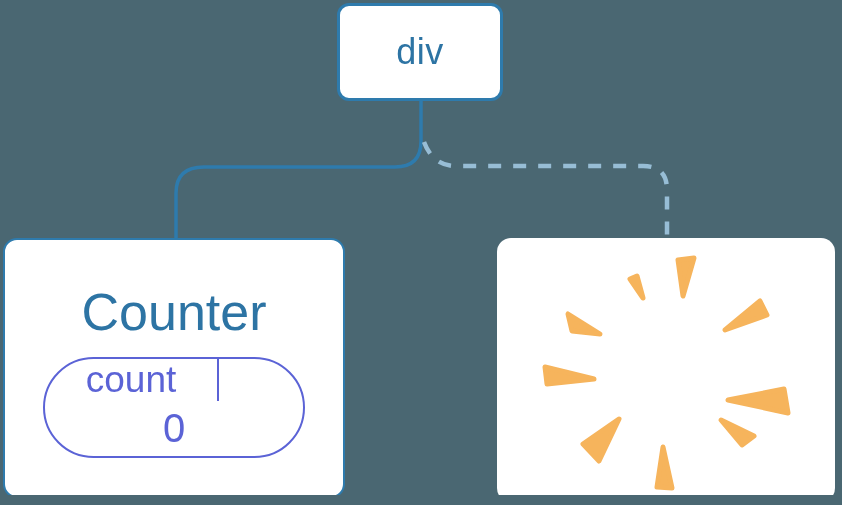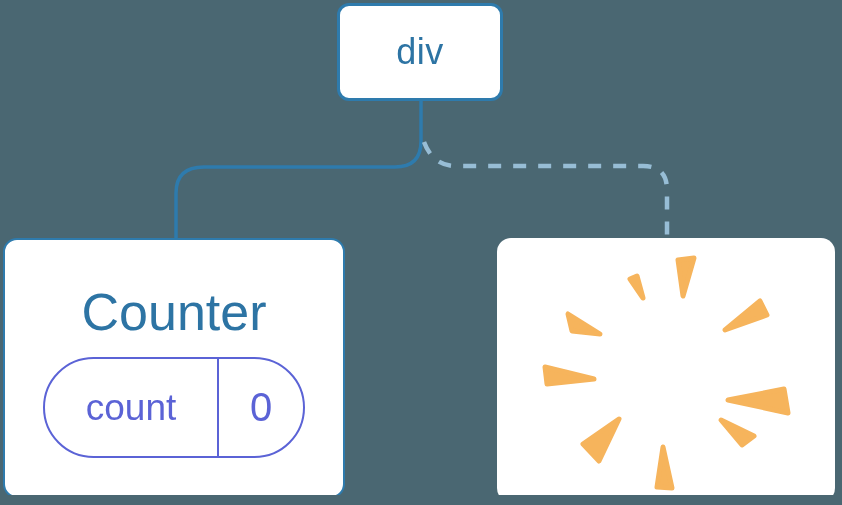--- a/index.html
+++ b/index.html
@@ -57,20 +57,21 @@
   .state-pill {
     position: absolute;
     left: 38px; top: 117px;
     width: 262px; height: 101px;
     border: 2px solid #5B63D6;
     border-radius: 52px;
     box-sizing: border-box;
     display: flex;
     align-items: stretch;
     color: #5B63D6;
+    flex-direction: column;
   }
   .state-key-cell {
     width: 172px;
     display: flex;
     align-items: center;
     justify-content: center;
     border-right: 2px solid #5B63D6;
     font-size: 37px;
   }
   .state-value-cell {

